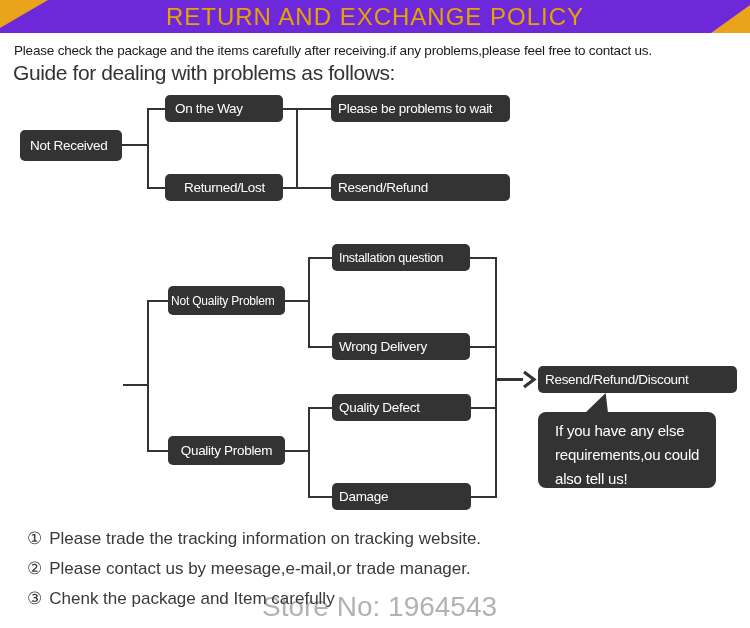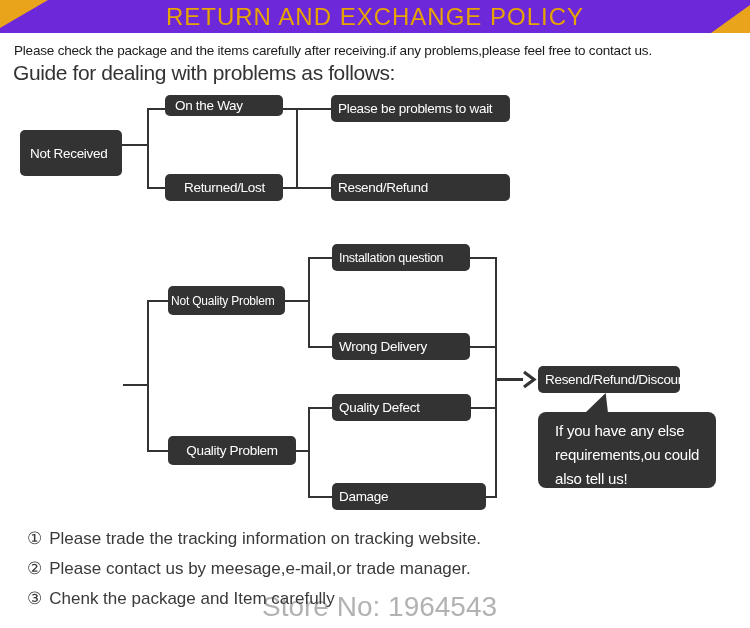--- a/index.html
+++ b/index.html
@@ -68,41 +68,41 @@
     <div class="tri tri-left"></div>
     <div class="tri tri-right"></div>
     <div class="header-title">RETURN AND EXCHANGE POLICY</div>
   </div>
 
   <div class="intro">Please check the package and the items carefully after receiving.if any problems,please feel free to contact us.</div>
   <div class="guide-heading">Guide for dealing with problems as follows:</div>
 
   <div class="watermark">Store No: 1964543</div>
 
-  <div class="node" style="left:20px; top:130px; width:102px; height:46px; padding-left:10px;">Not Received</div>
-  <div class="node" style="left:165px; top:95px; width:118px; height:21px; padding-left:10px;">On the Way</div>
+  <div class="node" style="left:20px; top:130px; width:102px; height:31px; padding-left:10px;">Not Received</div>
+  <div class="node" style="left:165px; top:95px; width:118px; height:27px; padding-left:10px;">On the Way</div>
   <div class="node" style="left:165px; top:174px; width:118px; height:27px; padding-left:19px;">Returned/Lost</div>
   <div class="node" style="left:331px; top:95px; width:179px; height:27px;">Please be problems to wait</div>
   <div class="node" style="left:331px; top:174px; width:179px; height:27px;">Resend/Refund</div>
 
   <div class="line" style="left:122px; top:144px; width:25px; height:2px;"></div>
   <div class="line" style="left:147px; top:108px; width:2px; height:81px;"></div>
   <div class="line" style="left:149px; top:108px; width:16px; height:2px;"></div>
   <div class="line" style="left:149px; top:187px; width:16px; height:2px;"></div>
   <div class="line" style="left:283px; top:108px; width:48px; height:2px;"></div>
   <div class="line" style="left:283px; top:187px; width:48px; height:2px;"></div>
   <div class="line" style="left:296px; top:108px; width:2px; height:81px;"></div>
 
   <div class="node" style="left:168px; top:286px; width:117px; height:29px; padding:0 3px; font-size:12px; letter-spacing:-0.2px;">Not Quality Problem</div>
-  <div class="node" style="left:168px; top:436px; width:128px; height:29px; justify-content:center;">Quality Problem</div>
+  <div class="node" style="left:168px; top:436px; width:117px; height:29px; justify-content:center;">Quality Problem</div>
   <div class="node" style="left:332px; top:244px; width:138px; height:27px; font-size:12.5px;">Installation question</div>
   <div class="node" style="left:332px; top:333px; width:138px; height:27px;">Wrong Delivery</div>
   <div class="node" style="left:332px; top:394px; width:139px; height:27px;">Quality Defect</div>
-  <div class="node" style="left:332px; top:483px; width:154px; height:27px;">Damage</div>
-  <div class="node" style="left:538px; top:366px; width:142px; height:27px;">Resend/Refund/Discount</div>
+  <div class="node" style="left:332px; top:483px; width:139px; height:27px;">Damage</div>
+  <div class="node" style="left:538px; top:366px; width:199px; height:27px;">Resend/Refund/Discount</div>
 
   <div class="line" style="left:123px; top:384px; width:24px; height:2px;"></div>
   <div class="line" style="left:147px; top:300px; width:2px; height:152px;"></div>
   <div class="line" style="left:149px; top:300px; width:19px; height:2px;"></div>
   <div class="line" style="left:149px; top:450px; width:19px; height:2px;"></div>
   <div class="line" style="left:283px; top:300px; width:25px; height:2px;"></div>
   <div class="line" style="left:308px; top:257px; width:2px; height:91px;"></div>
   <div class="line" style="left:310px; top:257px; width:22px; height:2px;"></div>
   <div class="line" style="left:310px; top:346px; width:22px; height:2px;"></div>
   <div class="line" style="left:283px; top:450px; width:25px; height:2px;"></div>

